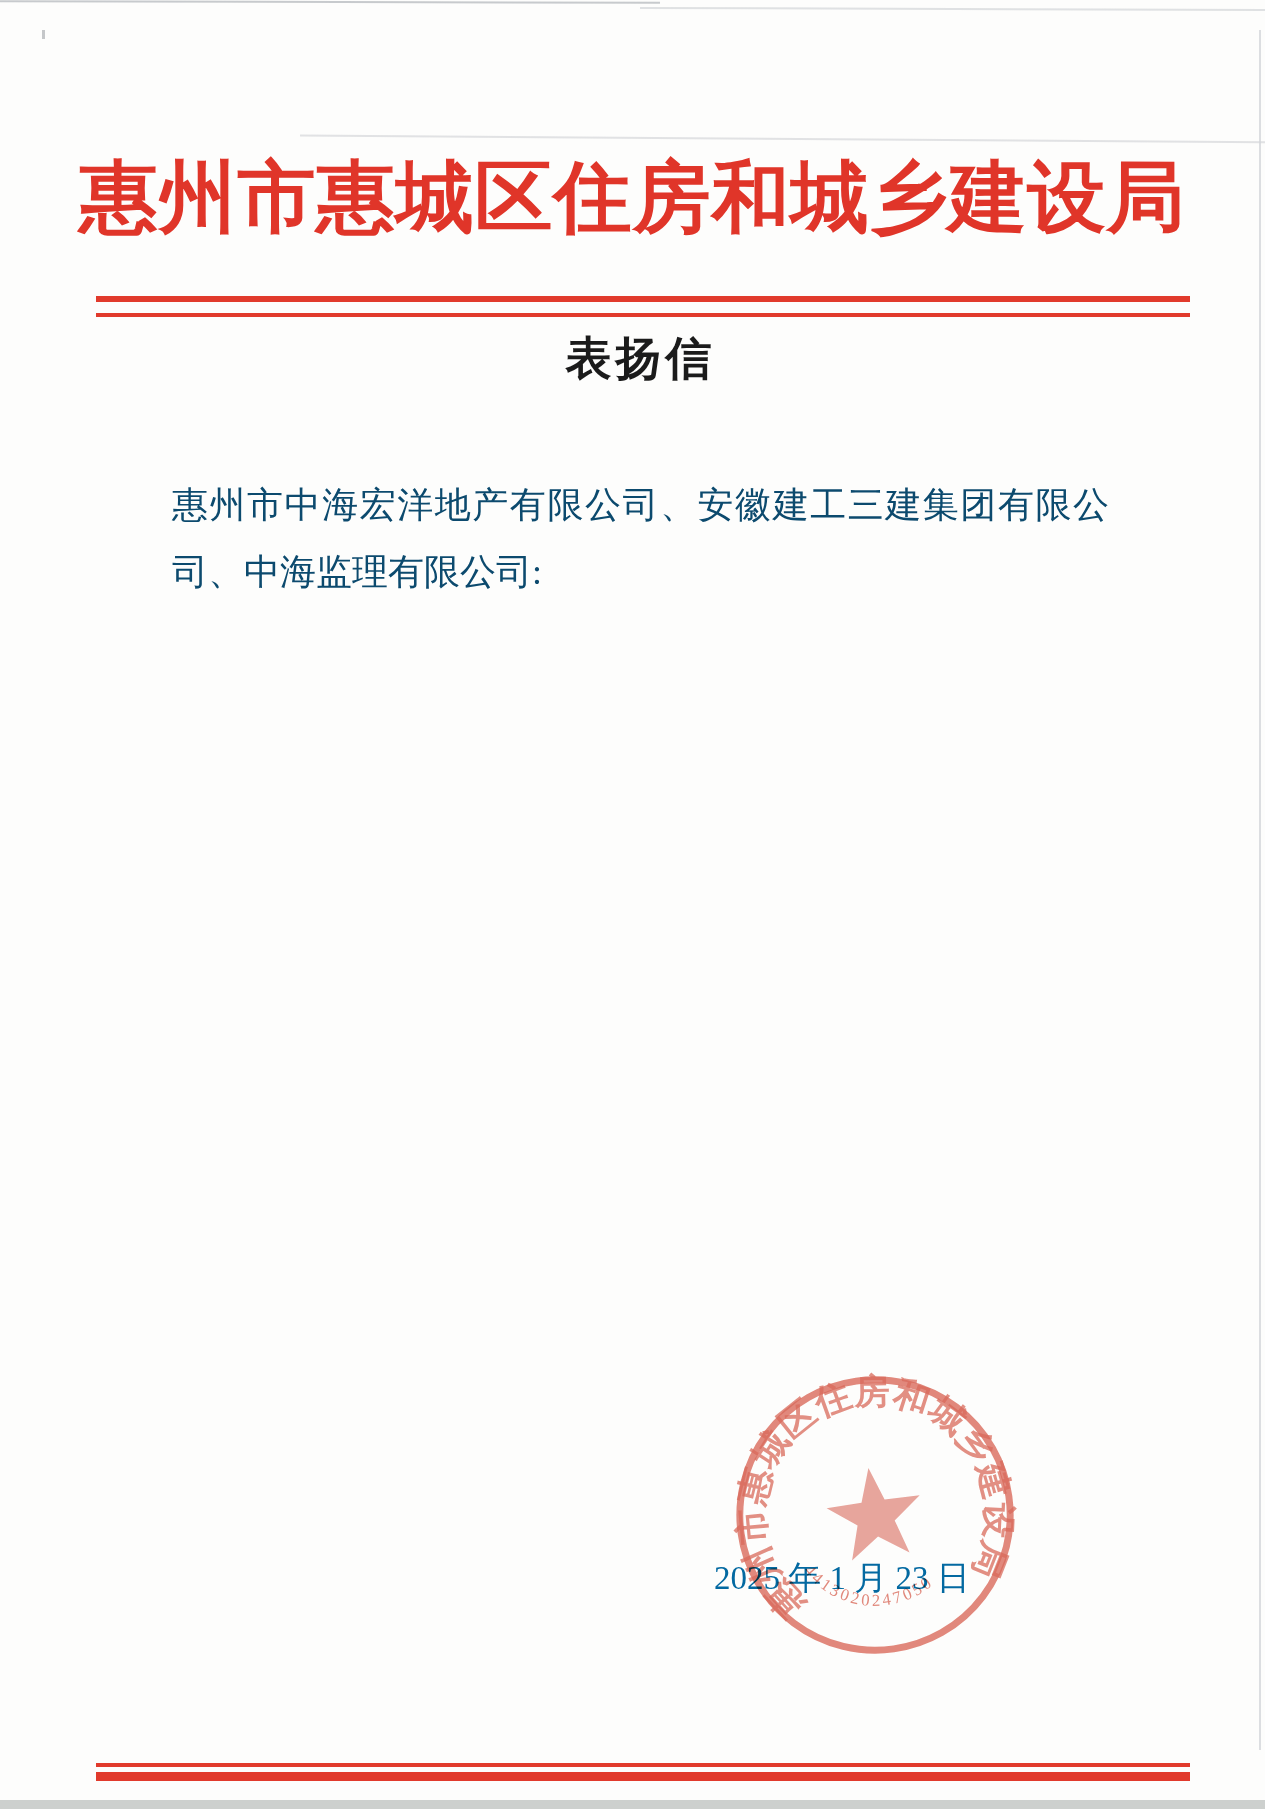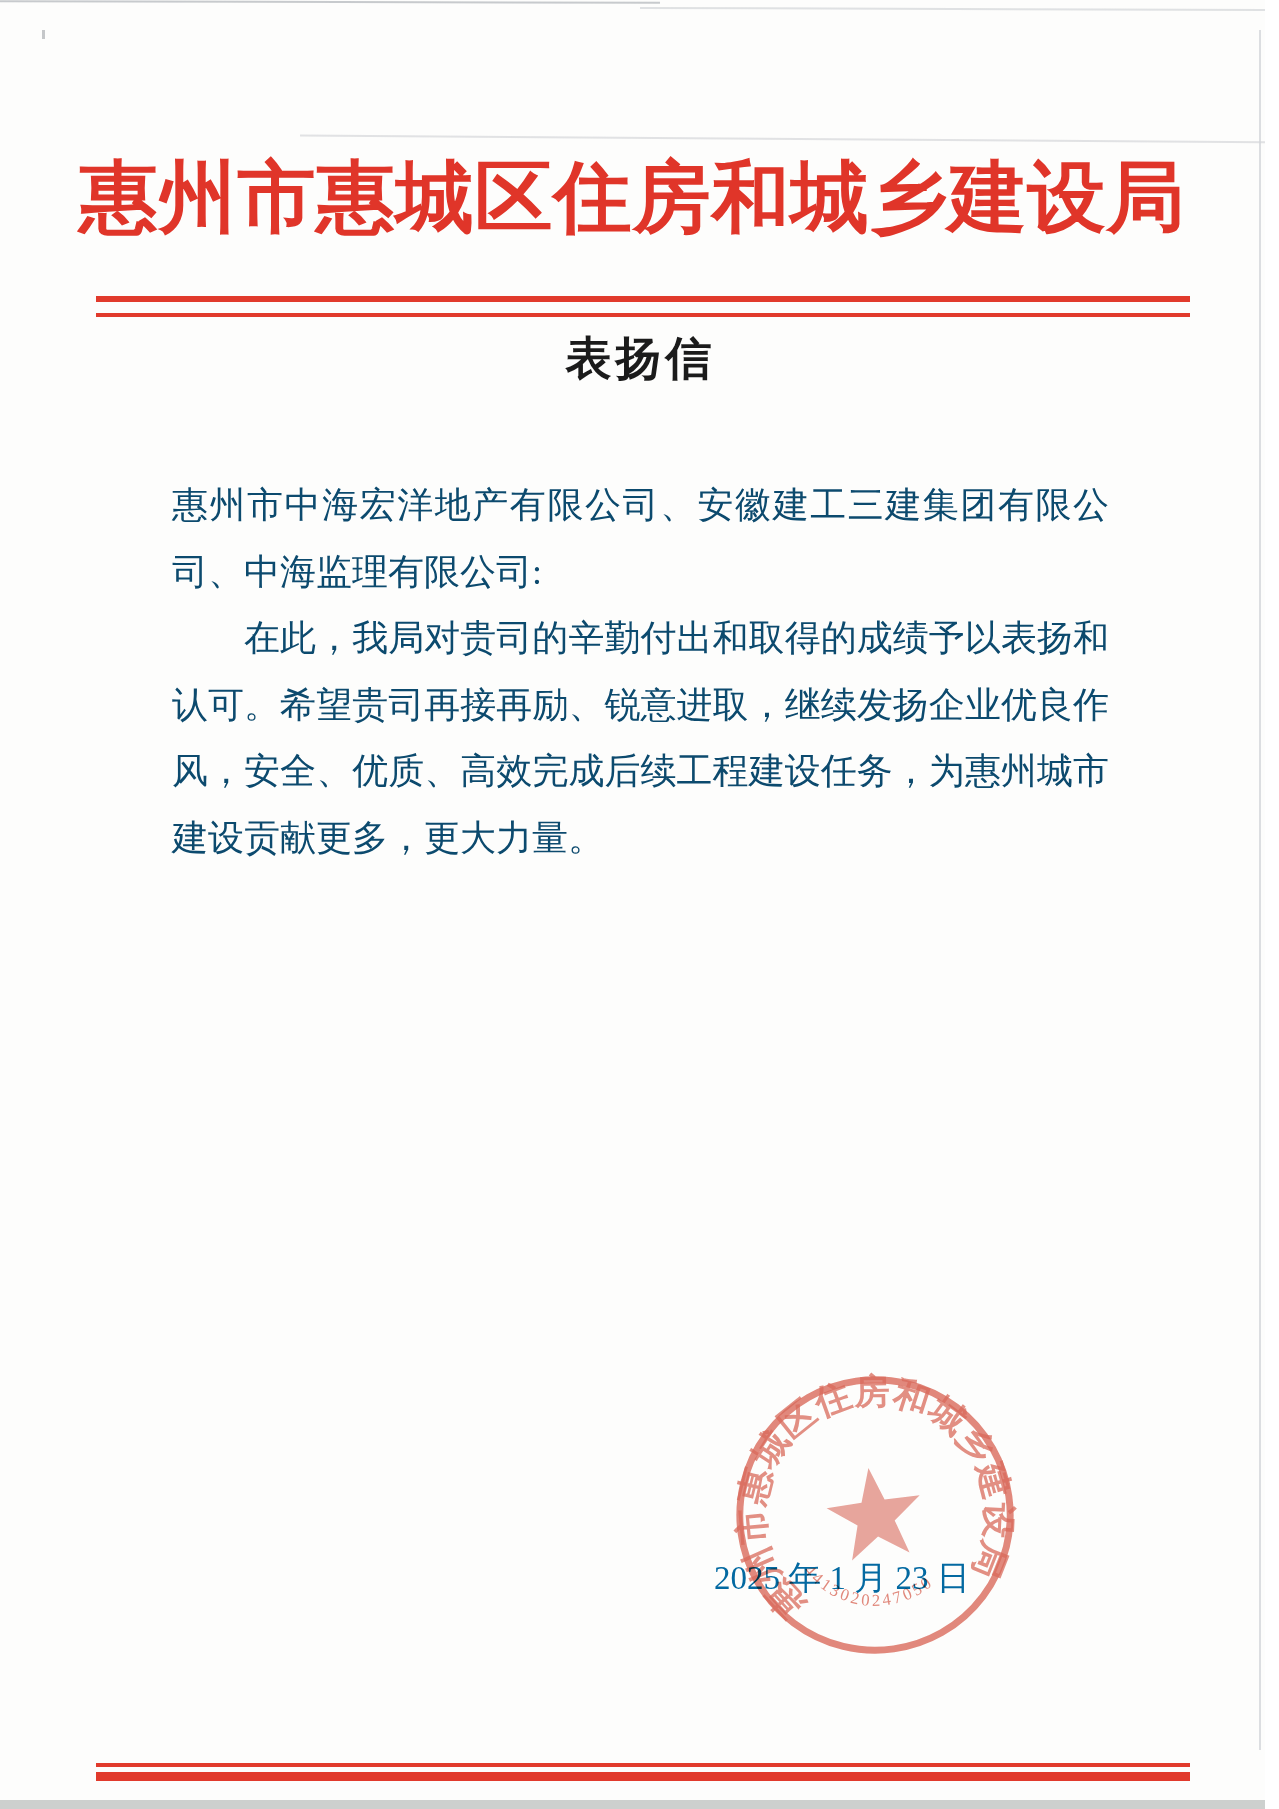--- a/index.html
+++ b/index.html
@@ -71,21 +71,20 @@
   <div class="artifact speck-1"></div>
 
   <h1 class="agency">惠州市惠城区住房和城乡建设局</h1>
   <div class="rule rule-top-thick"></div>
   <div class="rule rule-top-thin"></div>
 
   <h2 class="letter-title">表扬信</h2>
 
   <div class="body-text">
     <p class="recipient">惠州市中海宏洋地产有限公司、安徽建工三建集团有限公司、中海监理有限公司:</p>
-    <p class="para">在此，我局对贵司的辛勤付出和取得的成绩予以表扬和认可。希望贵司再接再励、锐意进取，继续发扬企业优良作风，安全、优质、高效完成后续工程建设任务，为惠州城市建设贡献更多，更大力量。</p>
   </div>
 
   <div class="date">2025 年 1 月 23 日</div>
 
   <svg class="seal" viewBox="0 0 300 300" xmlns="http://www.w3.org/2000/svg">
     <circle cx="150" cy="150" r="137" fill="none" stroke-width="7" stroke-opacity="0.8" stroke="#d4503f"></circle>
     <path id="seal-text-arc" d="M 70.1 229.9 A 113 113 0 1 1 229.9 229.9" fill="none"></path>
     <text font-size="36" font-weight="bold" letter-spacing="1" fill-opacity="0.75" fill="#d4503f">
       <textPath href="#seal-text-arc" startOffset="2">惠州市惠城区住房和城乡建设局</textPath>
     </text>

